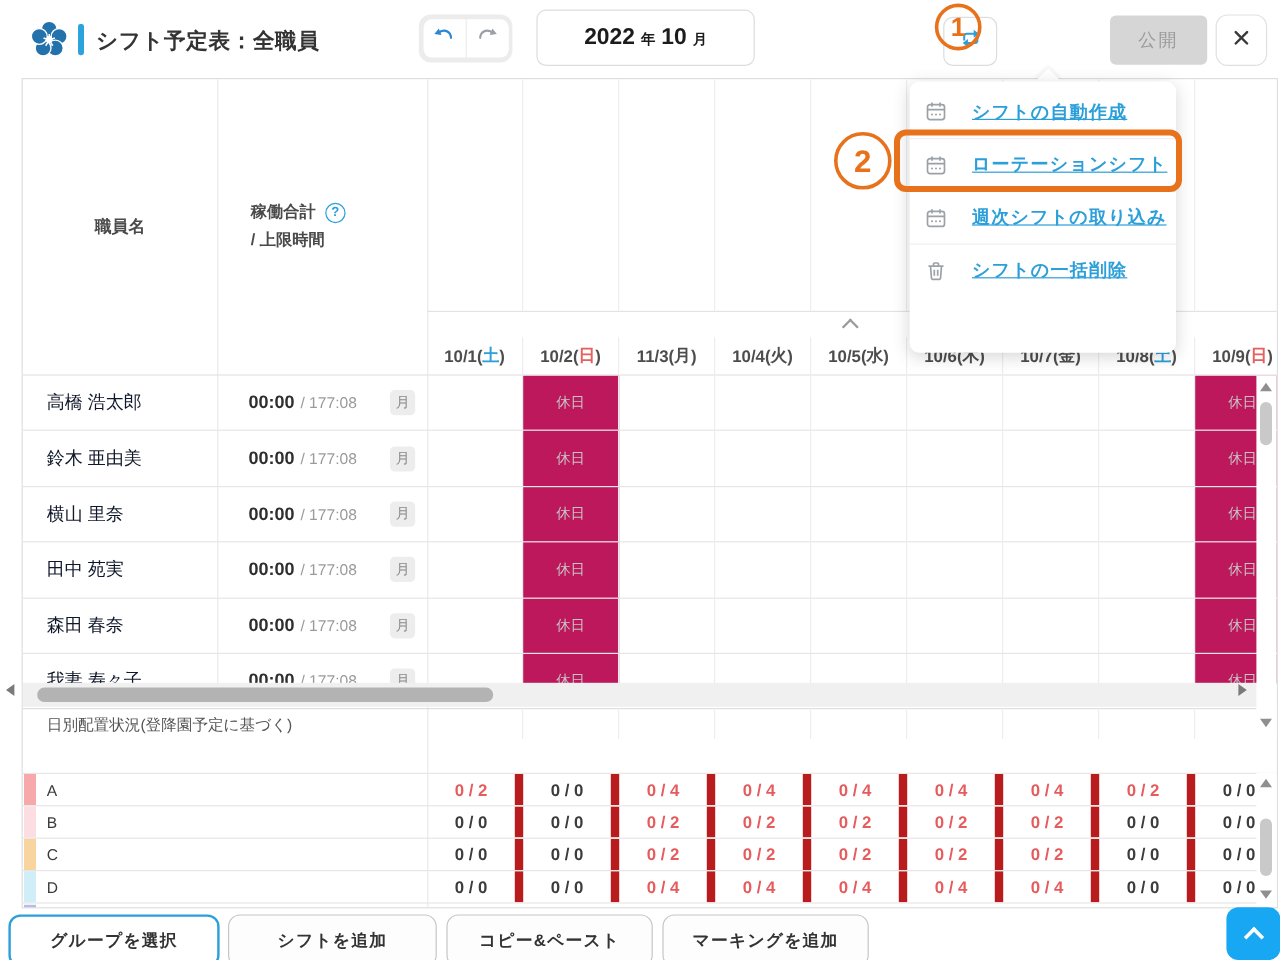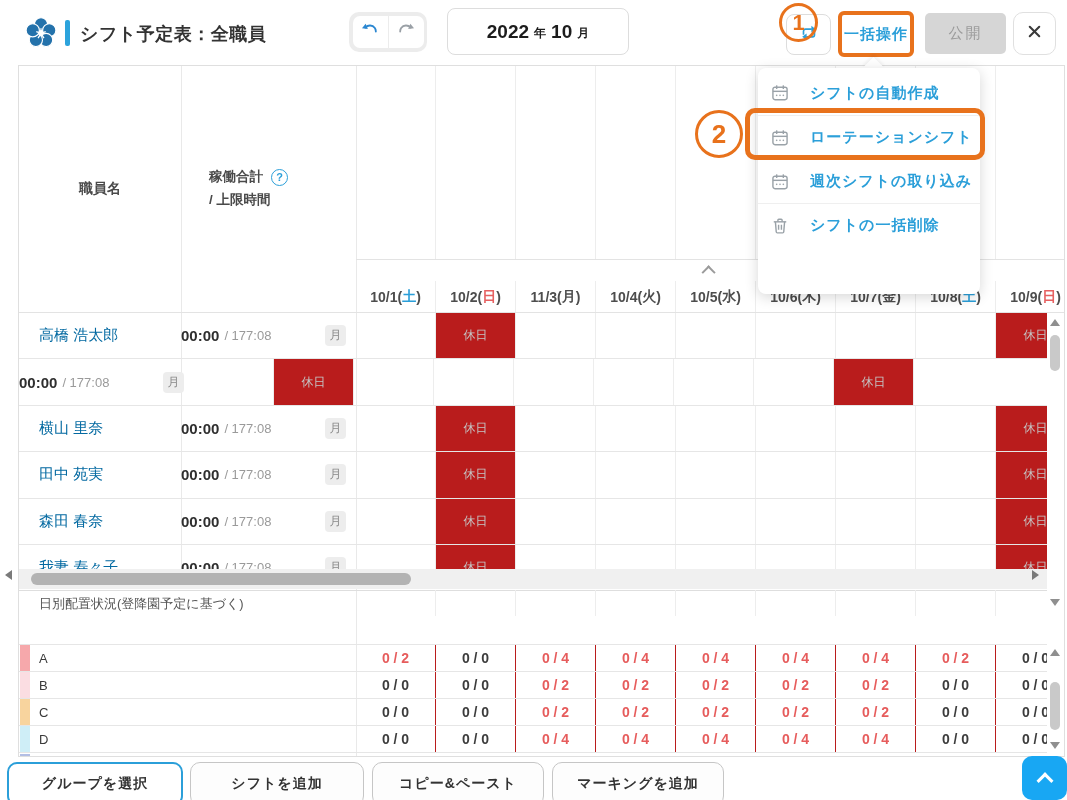--- a/index.html
+++ b/index.html
@@ -43,65 +43,65 @@
   #chevron-row{position:absolute;left:337px;top:193px;width:708px;height:22px;border-top:1px solid #e3e3e3;display:flex;align-items:center;justify-content:center;}
   .chev{width:10px;height:10px;box-sizing:border-box;}
   .chev.up{border-top:2px solid #9b9b9b;border-left:2px solid #9b9b9b;transform:rotate(45deg) translateY(2px);}
   .chev.down{border-bottom:2px solid #9b9b9b;border-right:2px solid #9b9b9b;transform:rotate(45deg) translateY(-2px);}
   #dates-row{position:absolute;left:337px;top:215px;width:708px;height:31px;display:flex;overflow:hidden;}
   .dcell{flex:0 0 80px;border-right:1px solid #ededed;box-sizing:border-box;display:flex;align-items:center;justify-content:center;font-size:14px;font-weight:700;color:#4d4d4d;white-space:nowrap;}
   .dcell .sat{color:#2b9fd9;}
   .dcell .sun{color:#e66060;}
   #staff-rows{position:absolute;left:0;top:246px;width:1045px;height:257px;border-top:1px solid #e3e3e3;overflow:hidden;}
   .srow{display:flex;height:46.4px;border-bottom:1px solid #e6e6e6;box-sizing:border-box;}
-  .name-cell{flex:0 0 162px;display:flex;align-items:center;padding-left:20px;box-sizing:border-box;font-size:15px;color:#0369a1;white-space:nowrap;}
-  .total-cell{flex:0 0 175px;display:flex;align-items:center;padding-right:10px;box-sizing:border-box;white-space:nowrap;}
+  .name-cell{flex:0 0 162px;display:flex;align-items:center;padding-left:20px;box-sizing:border-box;font-size:15px;color:#0f172a;white-space:nowrap;}
+  .total-cell{flex:0 0 175px;display:flex;align-items:center;padding-left:26px;padding-right:10px;box-sizing:border-box;white-space:nowrap;}
   .worked{font-size:15px;font-weight:700;color:#2f2f2f;}
   .cap{font-size:13px;color:#9a9a9a;margin-left:5px;}
   .mbadge{margin-left:auto;width:21px;height:21px;background:#ededed;border-radius:4px;color:#8a8a8a;font-size:12px;display:flex;align-items:center;justify-content:center;}
   .gcell{flex:0 0 80px;border-right:1px solid #ededed;box-sizing:border-box;display:flex;align-items:center;justify-content:center;font-size:12px;color:#c5c5c5;}
-  .gcell.holiday{background:#b91c1c;}
+  .gcell.holiday{background:#be185d;}
   
   #hscroll{position:absolute;left:0;top:503px;width:1045px;height:20px;background:#f0f0f0;}
   #hthumb{position:absolute;left:12px;top:4px;width:380px;height:12px;background:#b3b3b3;border-radius:6px;}
   
   #daily-row{position:absolute;left:0;top:524px;width:1045px;height:26px;border-top:1px solid #dedede;display:flex;align-items:center;box-sizing:border-box;}
   #daily-label{padding-left:20px;font-size:13px;color:#555;}
   #daily-cells{position:absolute;left:337px;top:524px;width:708px;height:26px;display:flex;overflow:hidden;}
   .dycell{flex:0 0 80px;border-right:1px solid #ededed;box-sizing:border-box;}
   #required-row{position:absolute;left:0;top:550px;width:1045px;height:28px;border-top:1px solid #e3e3e3;display:flex;align-items:center;box-sizing:border-box;}
   #required-label{padding-left:20px;font-size:13px;color:#555;}
   #required-chev{position:absolute;left:684px;top:9px;}
   #shift-rows{position:absolute;left:0;top:578px;width:1045px;height:108px;}
   .shrow{position:relative;height:27px;border-top:1px solid #e6e6e6;box-sizing:border-box;display:flex;align-items:center;}
   .marker{position:absolute;left:1px;top:0;bottom:0;width:10px;}
   .shlabel{margin-left:20px;font-size:13px;color:#3a3a3a;}
   .shvalues{position:absolute;left:337px;top:0;bottom:0;width:708px;display:flex;overflow:hidden;}
-  .vcell{flex:0 0 80px;border-right:1px solid #b91c1c;box-sizing:border-box;display:flex;align-items:center;justify-content:center;font-size:14px;font-weight:700;color:#3c3c3c;white-space:nowrap;}
+  .vcell{flex:0 0 80px;border-right:7px solid #b91c1c;box-sizing:border-box;display:flex;align-items:center;justify-content:center;font-size:14px;font-weight:700;color:#3c3c3c;white-space:nowrap;}
   .vcell.red{color:#e65c5c;}
   #partial-row{position:absolute;left:0;top:686px;width:1045px;height:6px;border-top:1px solid #e6e6e6;box-sizing:border-box;}
   #partial-marker{position:absolute;left:1px;top:1px;width:10px;height:5px;background:#b3bfe5;}
   
   .vstrip{position:absolute;width:17px;background:#fff;z-index:5;}
   #vstripA{left:1028px;top:247px;height:303px;}
   #vstripB{left:1028px;top:578px;height:112px;}
   .vthumb{position:absolute;left:3px;width:10px;background:#c9c9c9;border-radius:5px;}
   .tri{width:0;height:0;position:absolute;}
   .tri.up{border-left:5px solid transparent;border-right:5px solid transparent;border-bottom:7px solid #8f8f8f;}
   .tri.down{border-left:5px solid transparent;border-right:5px solid transparent;border-top:7px solid #8f8f8f;}
   .tri.left{border-top:5px solid transparent;border-bottom:5px solid transparent;border-right:7px solid #7a7a7a;}
   .tri.right{border-top:5px solid transparent;border-bottom:5px solid transparent;border-left:7px solid #7a7a7a;}
 
   
   #menu{position:absolute;left:758px;top:68px;width:222px;height:226px;background:#fff;border-radius:8px;box-shadow:0 3px 14px rgba(0,0,0,.16);z-index:20;padding:3px 0;box-sizing:border-box;}
   #menu-caret{position:absolute;left:866px;top:60px;width:15px;height:15px;background:#fff;transform:rotate(45deg);box-shadow:-2px -2px 3px rgba(0,0,0,.05);z-index:19;}
   .mitem{height:44px;display:flex;align-items:center;padding-left:12px;gap:20px;border-top:1px solid #efefef;box-sizing:border-box;}
   .mitem:first-child{border-top:none;}
   .micon{width:20px;height:20px;display:flex;}
-  .mlabel{font-size:15px;font-weight:700;color:#2b9fd9;letter-spacing:1px;}
+  .mlabel{font-size:15px;font-weight:700;color:#2b9fd9;letter-spacing:1px;text-decoration:underline;}
 
   
   .tab{position:absolute;top:762px;height:44px;background:#fdfdfd;border:1px solid #c6c6c6;border-radius:10px;box-sizing:border-box;display:flex;align-items:center;justify-content:center;font-size:14px;font-weight:700;color:#333;letter-spacing:1px;}
   .tab.active{background:#fff;border:2px solid #2b9fd9;}
   #scrolltop{position:absolute;left:1022px;top:756px;width:45px;height:44px;background:#18a7f3;border-radius:10px;display:flex;align-items:center;justify-content:center;}
   #scrolltop .chev{width:12px;height:12px;border-top:3px solid #fff;border-left:3px solid #fff;transform:rotate(45deg) translate(2px,2px);}
 </style>
 </head>
 <body>
 
@@ -153,21 +153,20 @@
     <span><svg width="22" height="22" viewBox="0 0 24 24">
           <g fill="none" stroke="#2b9fd9" stroke-width="1.8">
             <path d="M6 14 V10 a2.2 2.2 0 0 1 2.2 -2.2 H15"></path>
             <path d="M18 10 v4 a2.2 2.2 0 0 1 -2.2 2.2 H9"></path>
           </g>
           <polygon points="14.6,4.2 19.4,7.8 14.6,11.4" fill="#2b9fd9"></polygon>
           <polygon points="9.4,12.6 4.6,16.2 9.4,19.8" fill="#2b9fd9"></polygon>
         </svg></span>
   </div>
 
-  <div class="bulk-btn">一括操作</div>
   <div class="publish-btn">公開</div>
   <div class="close-btn">
     <span><svg width="19" height="19" viewBox="0 0 24 24">
           <g stroke="#3a3a3a" stroke-width="2.6" stroke-linecap="round">
             <line x1="6" y1="6" x2="18" y2="18"></line>
             <line x1="18" y1="6" x2="6" y2="18"></line>
           </g>
         </svg></span>
   </div>
 
@@ -259,20 +258,21 @@
           <div class="gcell holiday">休日</div>
           <div class="gcell"></div>
           <div class="gcell"></div>
           <div class="gcell"></div>
           <div class="gcell"></div>
           <div class="gcell"></div>
           <div class="gcell"></div>
           <div class="gcell holiday">休日</div>
         </div>
         <div class="srow">
+          <div class="name-cell">鈴木 亜由美</div>
           <div class="total-cell">
             <span class="worked">00:00</span>
             <span class="cap">/ 177:08</span>
             <span class="mbadge">月</span>
           </div>
           <div class="gcell"></div>
           <div class="gcell holiday">休日</div>
           <div class="gcell"></div>
           <div class="gcell"></div>
           <div class="gcell"></div>

